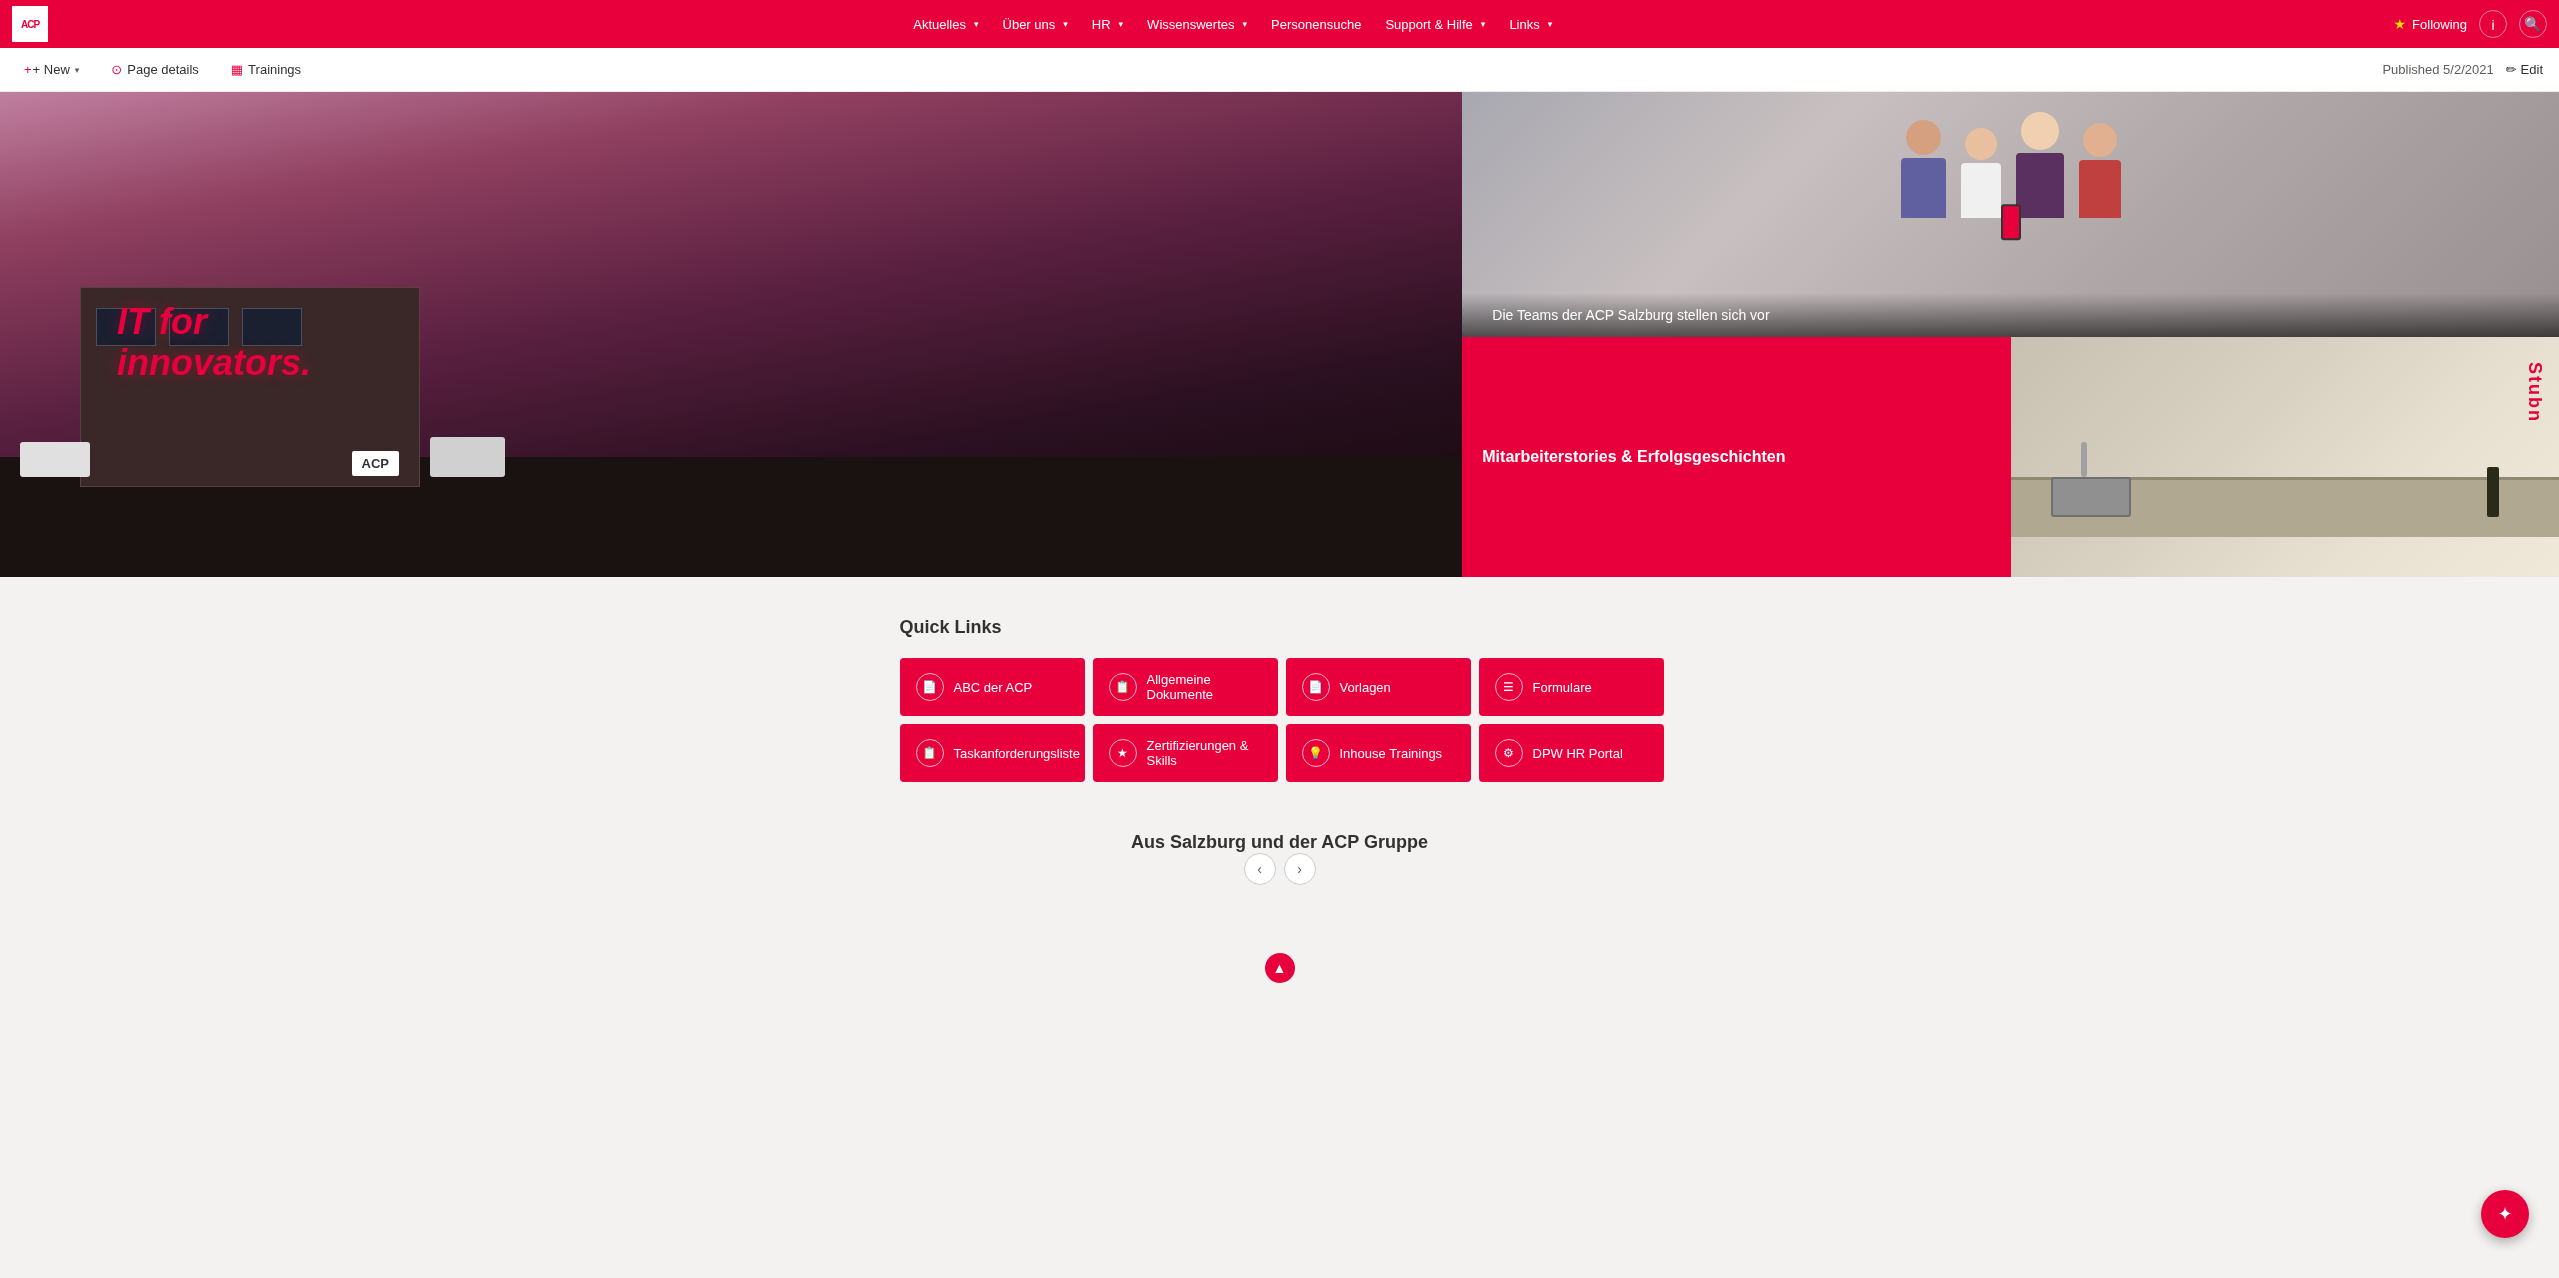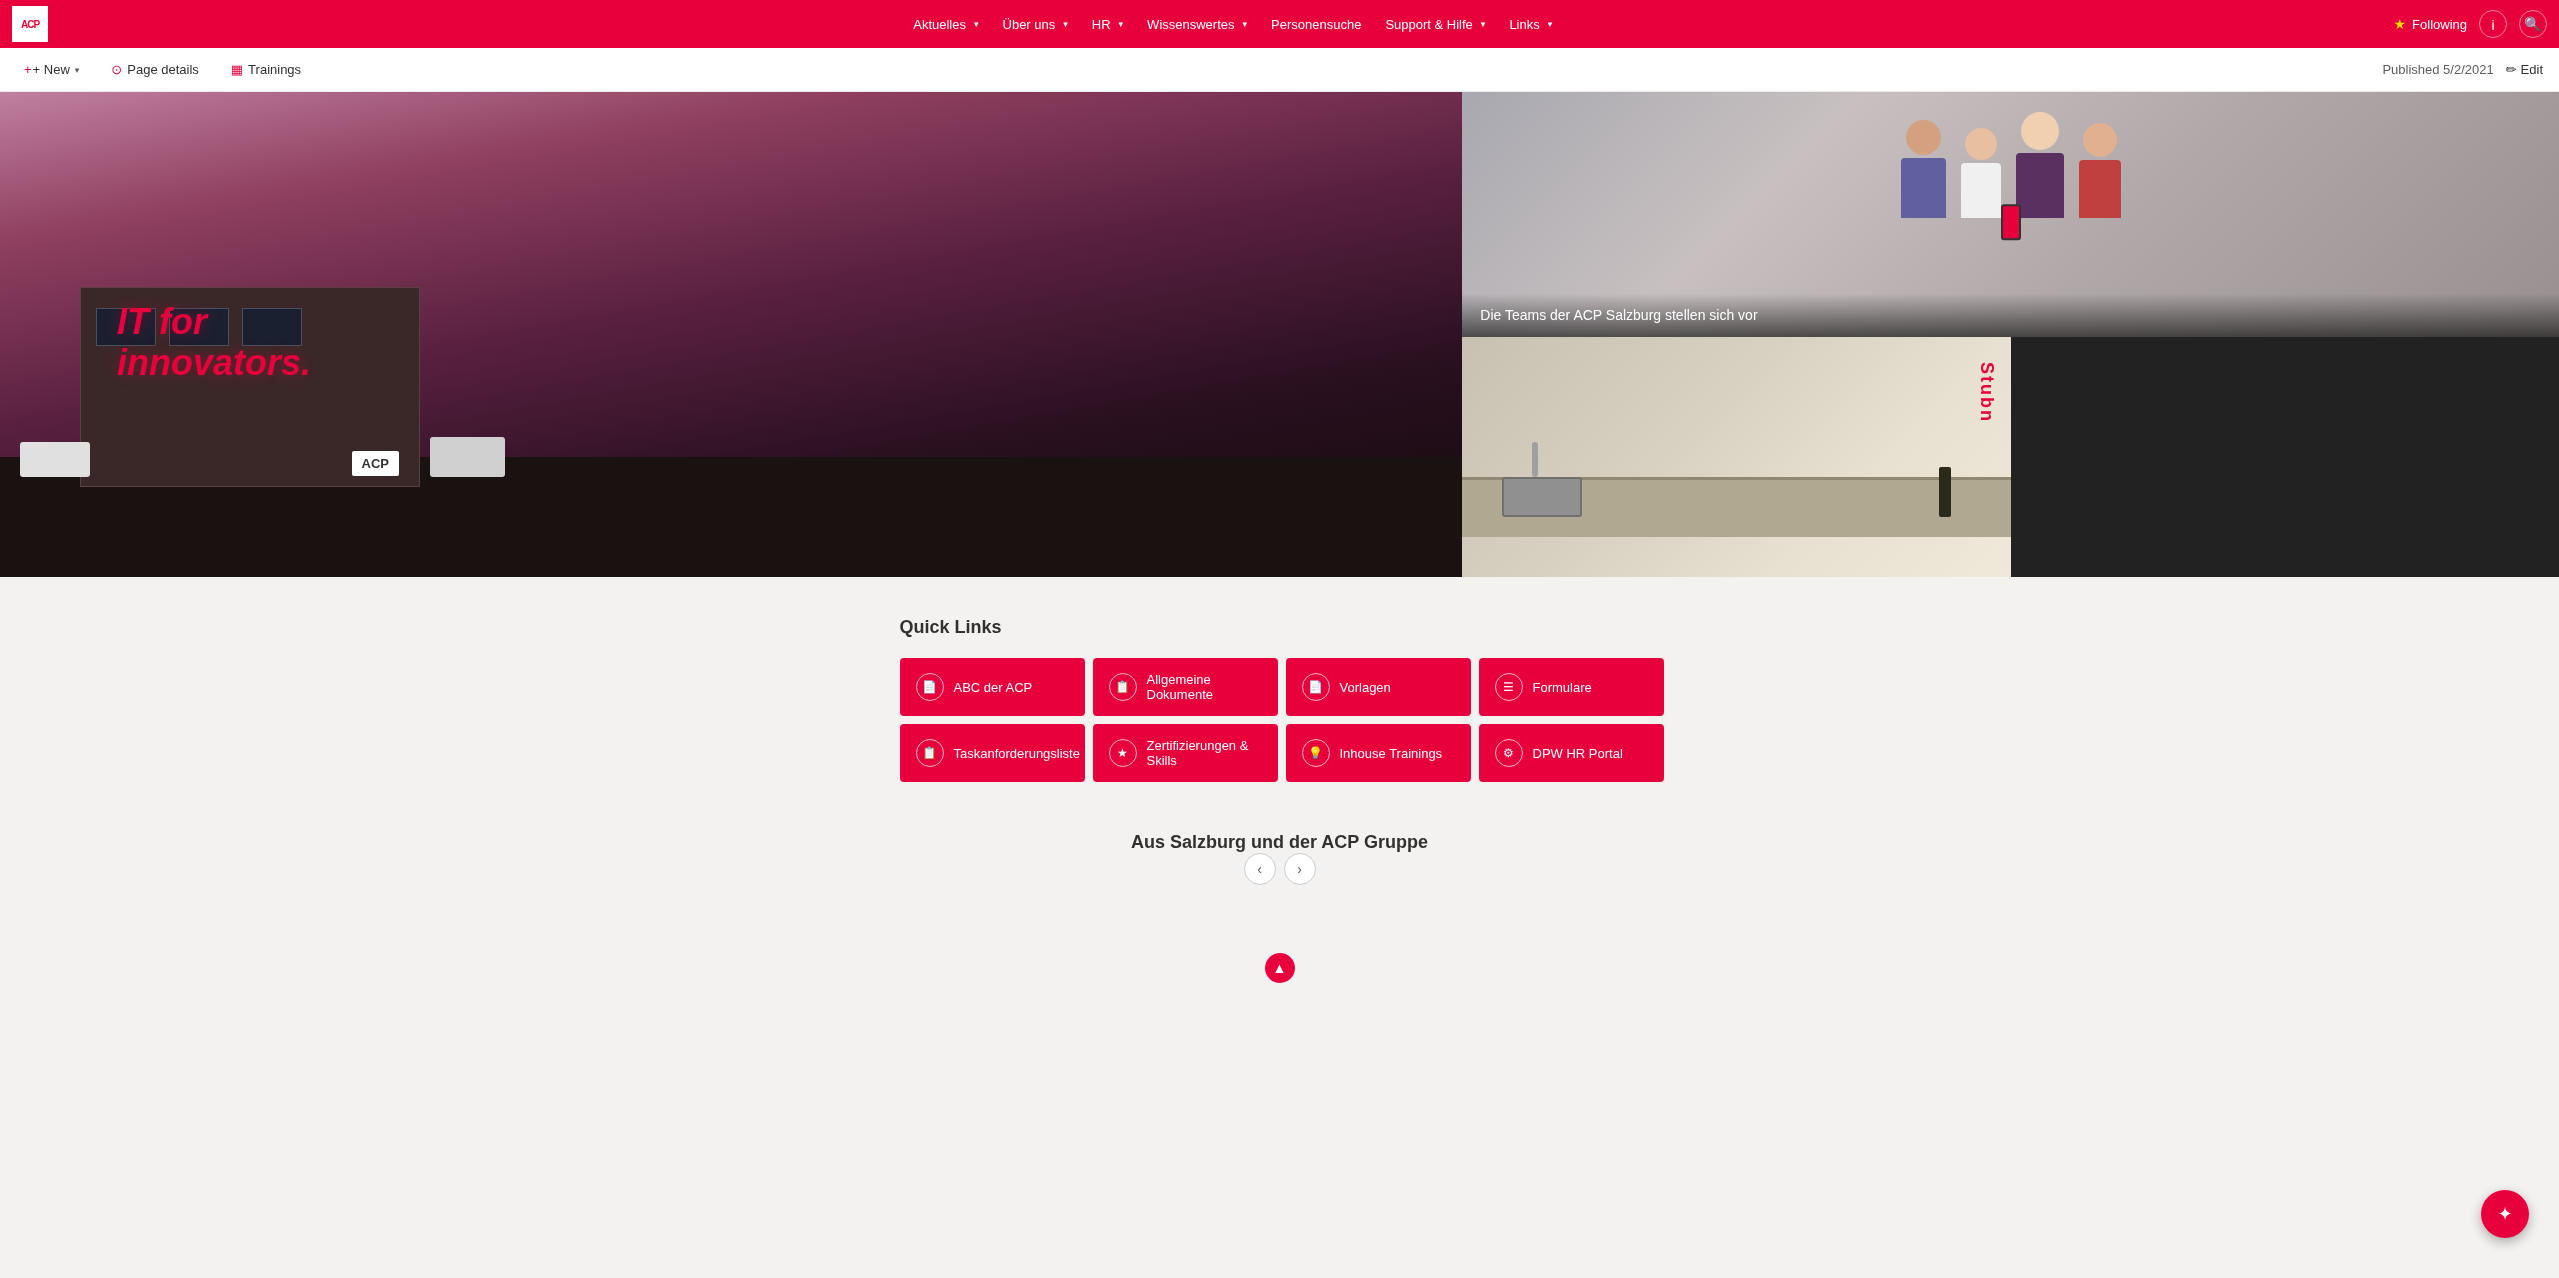--- a/index.html
+++ b/index.html
@@ -156,21 +156,21 @@
     .hero-top-right {
       position: relative;
       overflow: hidden;
       background: linear-gradient(135deg, #888 0%, #aaa 50%, #666 100%);
     }
     .hero-top-right-overlay {
       position: absolute;
       bottom: 0;
       left: 0;
       right: 0;
-      padding: 14px 18px;
+      padding: 14px 30px;
       background: linear-gradient(transparent, rgba(0,0,0,0.6));
       color: white;
       font-size: 14px;
       font-weight: 500;
     }
 
     .hero-bottom-right-left {
       background: #e8003d;
       position: relative;
       overflow: hidden;
@@ -459,20 +459,23 @@
     </div>
 
     <div style="position:absolute;center;top:50%;left:50%;transform:translate(-50%,-30%);width:20px;height:36px;background:#e8003d;border-radius:3px;border:2px solid #333;"></div>
     <div class="hero-top-right-overlay">
       <span>Die Teams der ACP Salzburg stellen sich vor</span>
     </div>
   </div>
 
   <div style="display:grid;grid-template-columns:1fr 1fr;">
 
+    <div class="hero-bottom-right-left">
+      <p>Mitarbeiterstories &amp; Erfolgsgeschichten</p>
+    </div>
 
     <div class="hero-bottom-right-right">
       <div class="kitchen-bg photo-overlay"></div>
 
       <div style="position:absolute;inset:0;background:linear-gradient(135deg,#c8c0b0 0%,#d8d0c0 40%,#e8e0d0 70%,#f0e8d8 100%);"></div>
 
       <div style="position:absolute;bottom:40px;left:0;right:0;height:60px;background:#b0a890;border-top:3px solid #908870;"></div>
 
       <div style="position:absolute;bottom:60px;left:40px;width:80px;height:40px;background:#909090;border-radius:3px;border:2px solid #707070;"></div>
 

